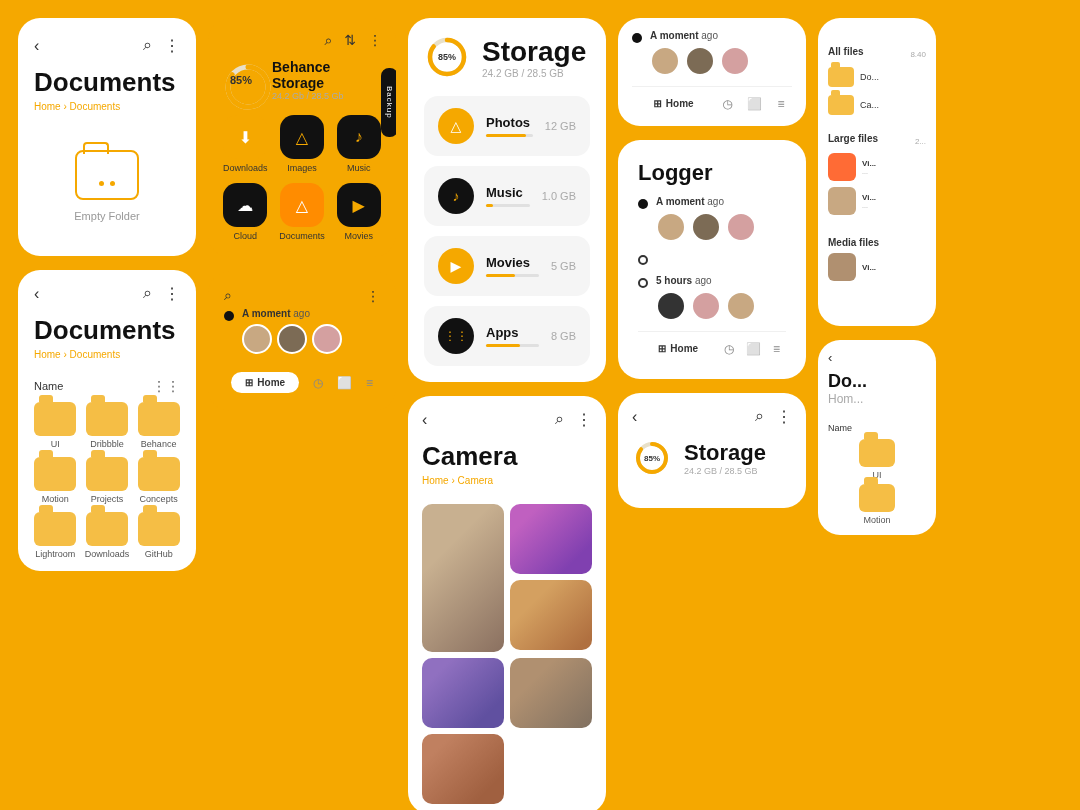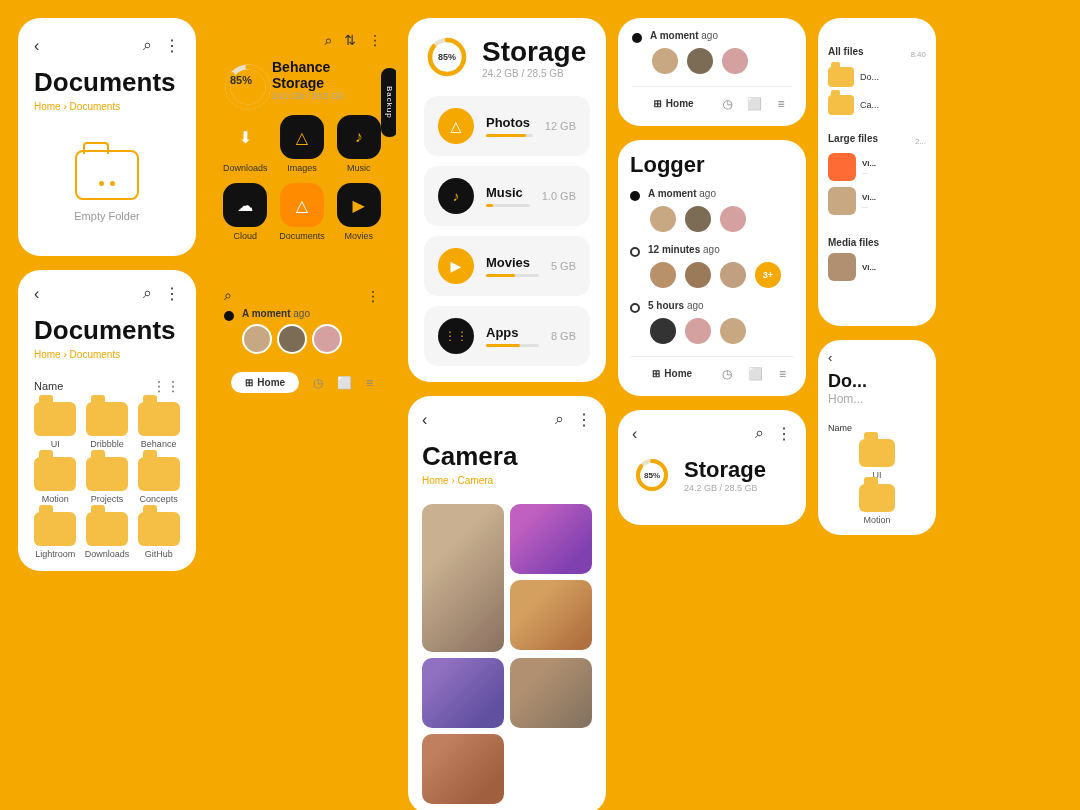--- a/index.html
+++ b/index.html
@@ -540,21 +540,21 @@
     .pt-2 { background: linear-gradient(135deg, #c060c0 20%, #8040b0 80%); }
     .pt-3 { background: linear-gradient(135deg, #d4a060 30%, #b07040 90%); }
     .pt-4 { background: linear-gradient(135deg, #9070c0 20%, #6050a0 80%); }
     .pt-5 { background: linear-gradient(135deg, #b09070 30%, #807060 100%); }
     .pt-6 { background: linear-gradient(135deg, #c08060 20%, #a06040 80%); }
 
     
     .logger-card-white {
       background: #fff;
       border-radius: 22px;
-      padding: 12px;
+      padding: 20px;
     }
 
     
     .files-panel {
       background: #fff;
       border-radius: 22px;
       padding: 12px 10px;
       height: 100%;
     }
 
@@ -996,29 +996,20 @@
           <div class="avatars-row">
             <div class="avatar-circle av1"></div>
             <div class="avatar-circle av2"></div>
             <div class="avatar-circle av3"></div>
           </div>
         </div>
       </div>
 
       <div class="activity-item">
         <div class="activity-dot outline"></div>
-        <div>
-          <div class="activity-time">12 minutes <span>ago</span></div>
-          <div class="avatars-row">
-            <div class="avatar-circle av4"></div>
-            <div class="avatar-circle av5"></div>
-            <div class="avatar-circle av6"></div>
-            <div class="avatar-circle plus">3+</div>
-          </div>
-        </div>
       </div>
 
       <div class="activity-item">
         <div class="activity-dot outline"></div>
         <div>
           <div class="activity-time">5 hours <span>ago</span></div>
           <div class="avatars-row">
             <div class="avatar-circle dark-av"></div>
             <div class="avatar-circle av3"></div>
             <div class="avatar-circle av1"></div>

